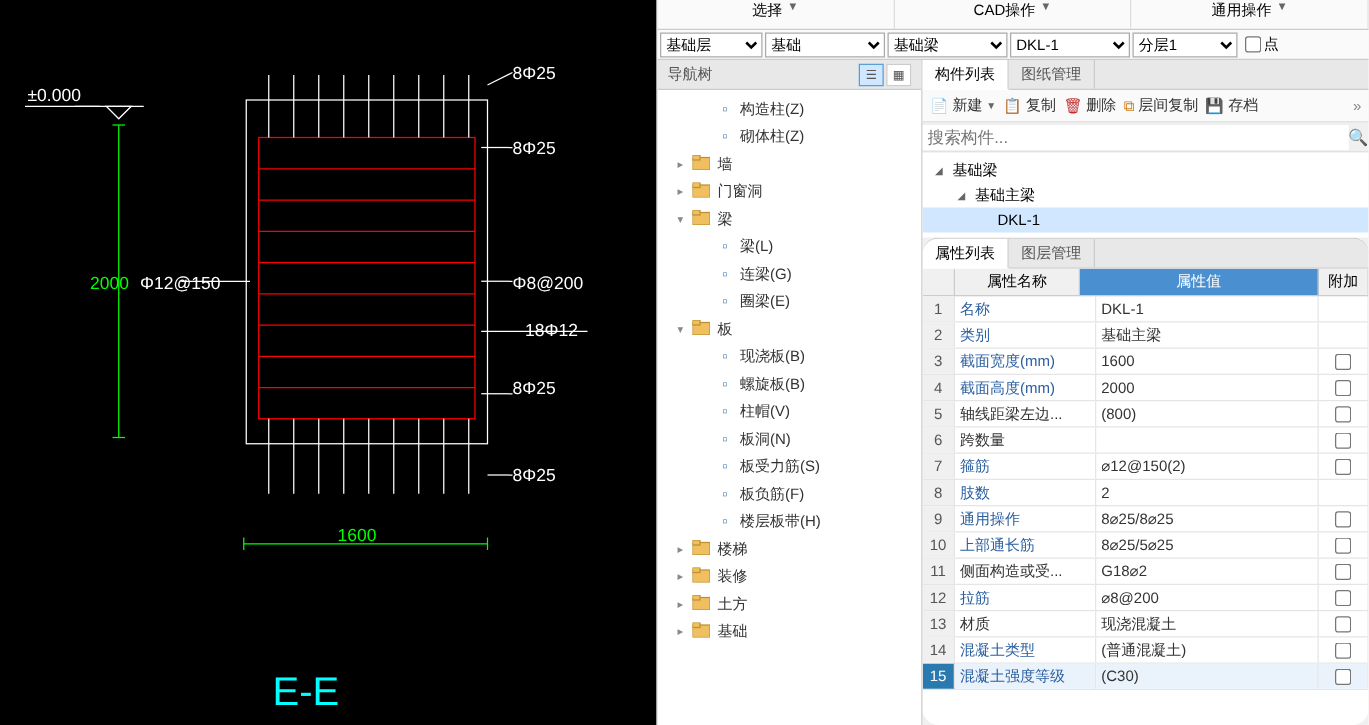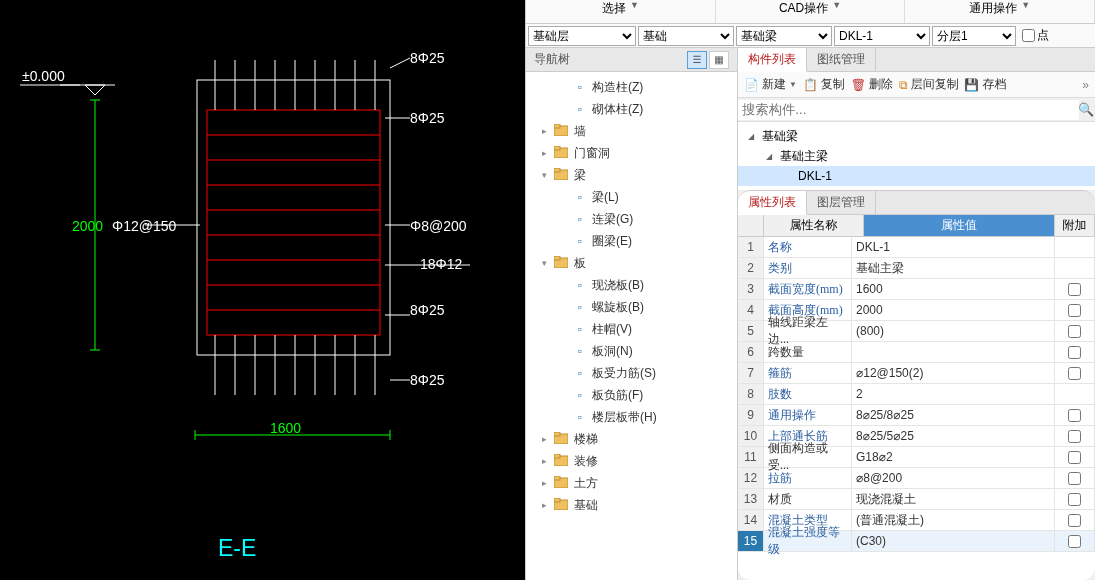--- a/index.html
+++ b/index.html
@@ -26,21 +26,21 @@
 .tree-item .toggle { width: 12px; font-size: 9px; color: #888; }
 .tree-item .folder { width: 16px; height: 14px; margin-right: 4px; }
 .tree-item .icon { width: 16px; text-align: center; margin-right: 4px; }
 .tree-item.depth1 { padding-left: 16px; }
 .tree-item.depth2 { padding-left: 46px; }
 .tree-item .label { color: #333; }
 .tree-item .shortcut { color: #333; }
 .right-side { flex: 1; display: flex; flex-direction: column; overflow: hidden; }
 .tabs { height: 24px; display: flex; background: #e8e8e8; border-bottom: 1px solid #ccc; }
 .tab { padding: 0 10px; display: flex; align-items: center; border-right: 1px solid #ccc; cursor: pointer; color: #555; }
-.tab.active { background: #fff; color: #b91c1c; border-bottom: 1px solid #fff; margin-bottom: -1px; }
+.tab.active { background: #fff; color: #000000; border-bottom: 1px solid #fff; margin-bottom: -1px; }
 .action-bar { height: 26px; display: flex; align-items: center; gap: 6px; padding: 0 6px; border-bottom: 1px solid #ddd; background: #fafafa; }
 .action-bar .action { display: flex; align-items: center; gap: 3px; cursor: pointer; color: #333; }
 .search-row { height: 24px; display: flex; align-items: center; padding: 0 0; border-bottom: 1px solid #ddd; }
 .search-row input { flex: 1; border: none; height: 20px; padding: 0 4px; color: #999; outline: none; }
 .search-row .search-ico { color: #2a7ab0; cursor: pointer; font-size: 13px; }
 .component-tree { padding: 4px 0; background: #fff; }
 .component-tree .ctree-item { height: 20px; display: flex; align-items: center; padding-left: 10px; cursor: pointer; }
 .component-tree .ctree-item.d1 { padding-left: 28px; }
 .component-tree .ctree-item.d2 { padding-left: 60px; }
 .component-tree .ctree-item.selected { background: #d0e7ff; }
@@ -49,21 +49,21 @@
 .prop-table-wrap { flex: 1; overflow: auto; background: #fff; }
 .prop-header { display: flex; height: 22px; background: #f0f0f0; border-bottom: 1px solid #ccc; }
 .prop-header .hcell { border-right: 1px solid #ccc; display: flex; align-items: center; justify-content: center; font-size: 12px; }
 .prop-header .hcell.num { width: 26px; }
 .prop-header .hcell.name { width: 100px; }
 .prop-header .hcell.val { flex: 1; background: #4a8fd0; color: #fff; }
 .prop-header .hcell.extra { width: 40px; }
 .prop-row { display: flex; height: 21px; border-bottom: 1px solid #e5e5e5; align-items: stretch; }
 .prop-row .pcell { border-right: 1px solid #e5e5e5; display: flex; align-items: center; padding: 0 4px; font-size: 12px; }
 .prop-row .pcell.num { width: 26px; justify-content: center; background: #f0f0f0; color: #555; }
-.prop-row .pcell.name { width: 88px; color: #2a5fa0; font-family: Liberation Serif, serif; }
+.prop-row .pcell.name { width: 113px; color: #2a5fa0; }
 .prop-row .pcell.name.black { color: #333; }
 .prop-row .pcell.val { flex: 1; color: #333; }
 .prop-row .pcell.extra { width: 40px; justify-content: center; }
 .prop-row.selected .pcell.num { background: #2a7ab0; color: #fff; }
 .prop-row.selected .pcell { background: #eaf3fb; }
 .prop-row .pcell input[type=checkbox] { }
 svg.cad-svg { position: absolute; top: 0; left: 0; }
 </style>
 </head>
 <body>
@@ -131,42 +131,42 @@
   <div class="cad-text" style="left:22px;top:68px">±0.000</div>
   <div class="cad-text green" style="left:72px;top:218px">2000</div>
   <div class="cad-text green" style="left:270px;top:420px">1600</div>
   <div class="cad-text" style="left:112px;top:218px">Φ12@150</div>
   <div class="cad-text" style="left:410px;top:50px">8Φ25</div>
   <div class="cad-text" style="left:410px;top:110px">8Φ25</div>
   <div class="cad-text" style="left:410px;top:218px">Φ8@200</div>
   <div class="cad-text" style="left:420px;top:256px">18Φ12</div>
   <div class="cad-text" style="left:410px;top:302px">8Φ25</div>
   <div class="cad-text" style="left:410px;top:372px">8Φ25</div>
-  <div class="cad-text cyan" style="left:218px;top:535px;font-size:23px">E-E</div>
+  <div class="cad-text cyan" style="left:218px;top:535px;font-size:32px">E-E</div>
 </div>
 
 <div class="right-panel">
 
   <div class="top-toolbar">
     <div class="btn">
         <span>选择</span>
         <span class="arrow">▼</span>
       </div>
     <div class="btn">
         <span>CAD操作</span>
         <span class="arrow">▼</span>
       </div>
     <div class="btn">
         <span>通用操作</span>
         <span class="arrow">▼</span>
       </div>
   </div>
 
   <div class="dropdown-row">
-    <select style="width:108px"><option>基础层</option></select>
+    <select style="width:82px"><option>基础层</option></select>
     <select style="width:96px"><option>基础</option></select>
     <select style="width:96px"><option>基础梁</option></select>
     <select style="width:96px"><option>DKL-1</option></select>
     <select style="width:84px"><option>分层1</option></select>
     <input type="checkbox" style="">
     <span>点</span>
   </div>
 
   <div class="mid-panels">
 

